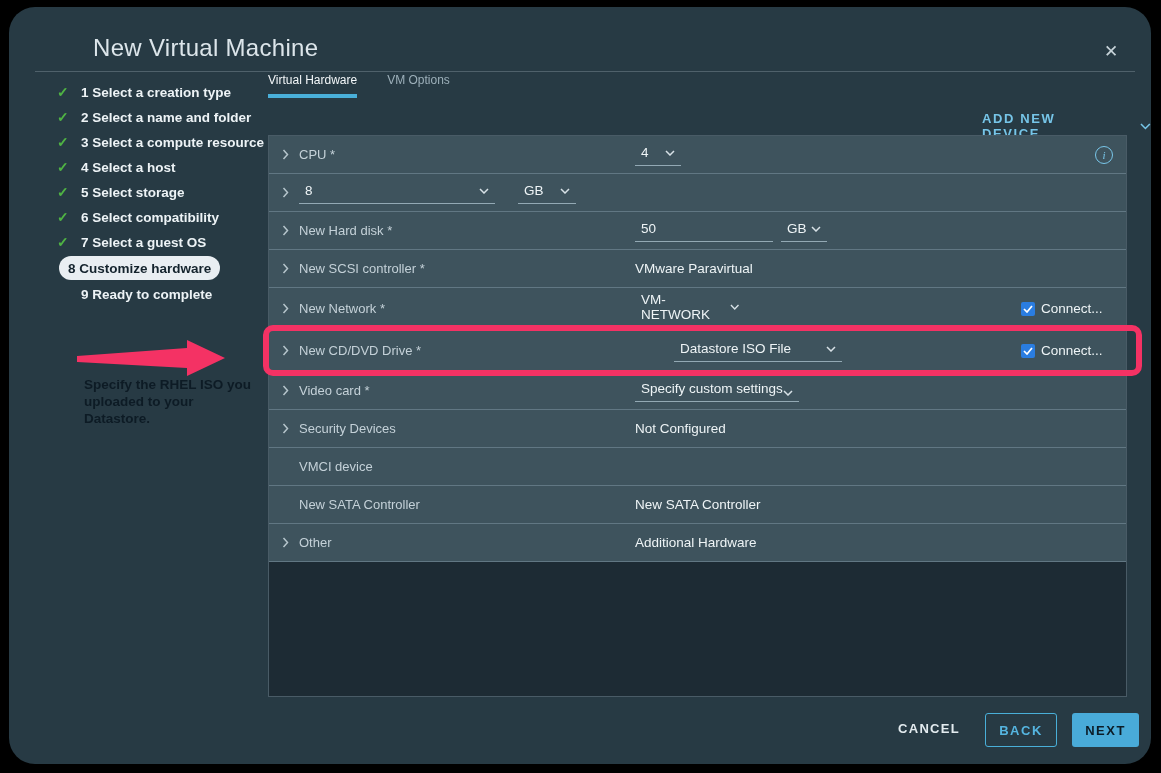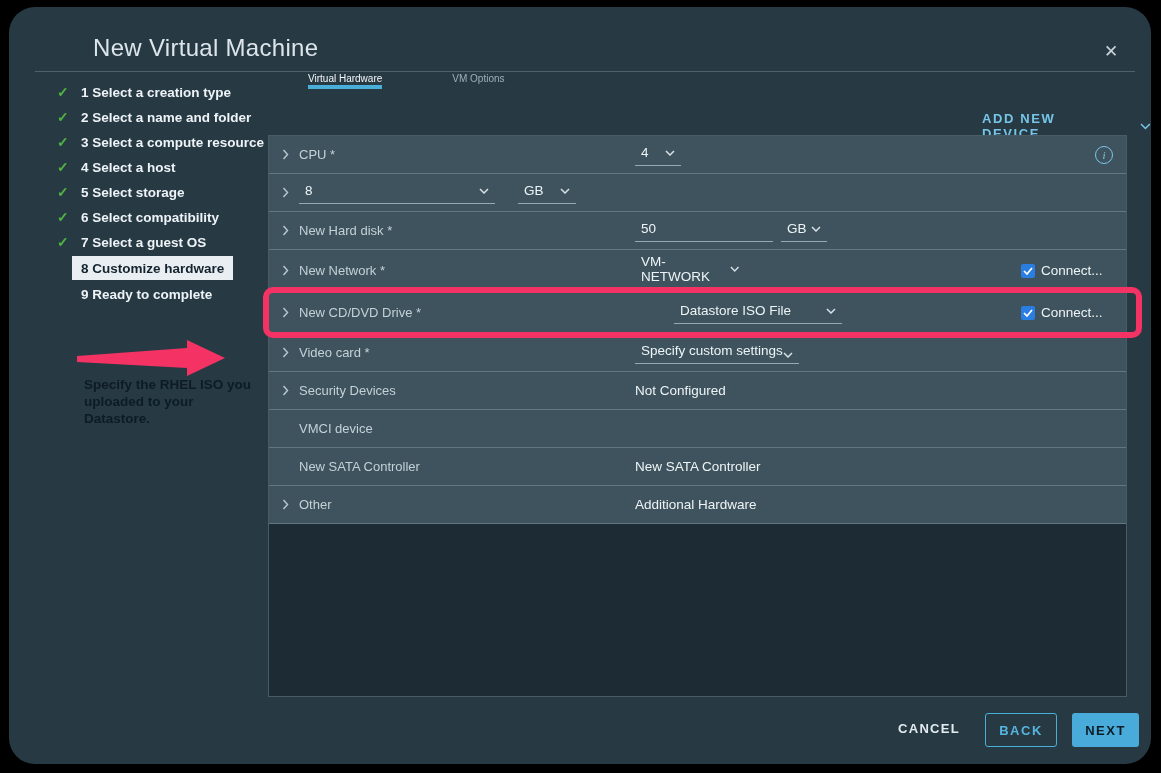--- a/index.html
+++ b/index.html
@@ -18,27 +18,27 @@
            justify-content:center; cursor:default; }
   .title-divider { position:absolute; left:26px; top:64px; width:1100px; height:1px;
                    background:rgba(200,215,222,.25); }
 
   
   .steps { position:absolute; left:48px; top:74px; width:208px; }
   .step { display:flex; align-items:center; height:22px; margin-bottom:3px;
           font-weight:700; font-size:13.5px; color:#edf3f6; }
   .step .chk { width:17px; margin-right:7px; color:#4fb344; font-size:14px;
                font-weight:700; text-align:left; }
-  .step.active { background:#e9eef2; color:#14232d; border-radius:0;
-                 margin-left:15px; padding:3px 9px; width:fit-content; height:24px; }
+  .step.active { background:#e9eef2; color:#14232d; border-radius:12px;
+                 margin-left:2px; padding:3px 9px; width:fit-content; height:24px; }
   .step.pending .chk { visibility:hidden; }
 
   
   .tabs { position:absolute; left:259px; top:66px; display:flex; gap:30px; }
-  .tab { font-size:10px; padding-bottom:1px; color:#9db0ba;margin-left:40px; }
+  .tab { font-size:12px; padding-bottom:7px; color:#9db0ba; }
   .tab.active { color:#f3f7f9; border-bottom:4px solid #49afd9; }
 
   .add-device { position:absolute; top:104px; left:973px; display:flex; gap:24px;
                 align-items:center; color:#76c5e8; font-weight:700; font-size:13px;
                 letter-spacing:1.6px; }
 
   
   .hw-table { position:absolute; left:259px; top:128px; width:859px; height:562px;
               background:#1d2b34; border:1px solid rgba(140,165,178,.4); }
   .hw-row { position:relative; display:flex; align-items:center; height:38px;
@@ -204,20 +204,31 @@
           </span>
           <span class="ctl w-gb2">
             <span>GB</span>
             <svg width="10" height="6" viewBox="0 0 10 6">
                 <path d="M1 1l4 4 4-4" stroke="#d7e1e6" stroke-width="1.5" fill="none"></path>
               </svg>
           </span>
         </span>
       </div>
 
+      <div class="hw-row">
+        <span class="rchev">
+            <svg width="7" height="11" viewBox="0 0 7 11">
+              <path d="M1.5 1l4 4.5-4 4.5" stroke="#b6c5cc" stroke-width="1.5" fill="none"></path>
+            </svg>
+          </span>
+        <span class="rlabel">New SCSI controller *</span>
+        <span class="rvalue">
+          <span class="plainval">VMware Paravirtual</span>
+        </span>
+      </div>
 
       <div class="hw-row tall">
         <span class="rchev">
             <svg width="7" height="11" viewBox="0 0 7 11">
               <path d="M1.5 1l4 4.5-4 4.5" stroke="#b6c5cc" stroke-width="1.5" fill="none"></path>
             </svg>
           </span>
         <span class="rlabel">New Network *</span>
         <span class="rvalue">
           <span class="ctl w-net">

